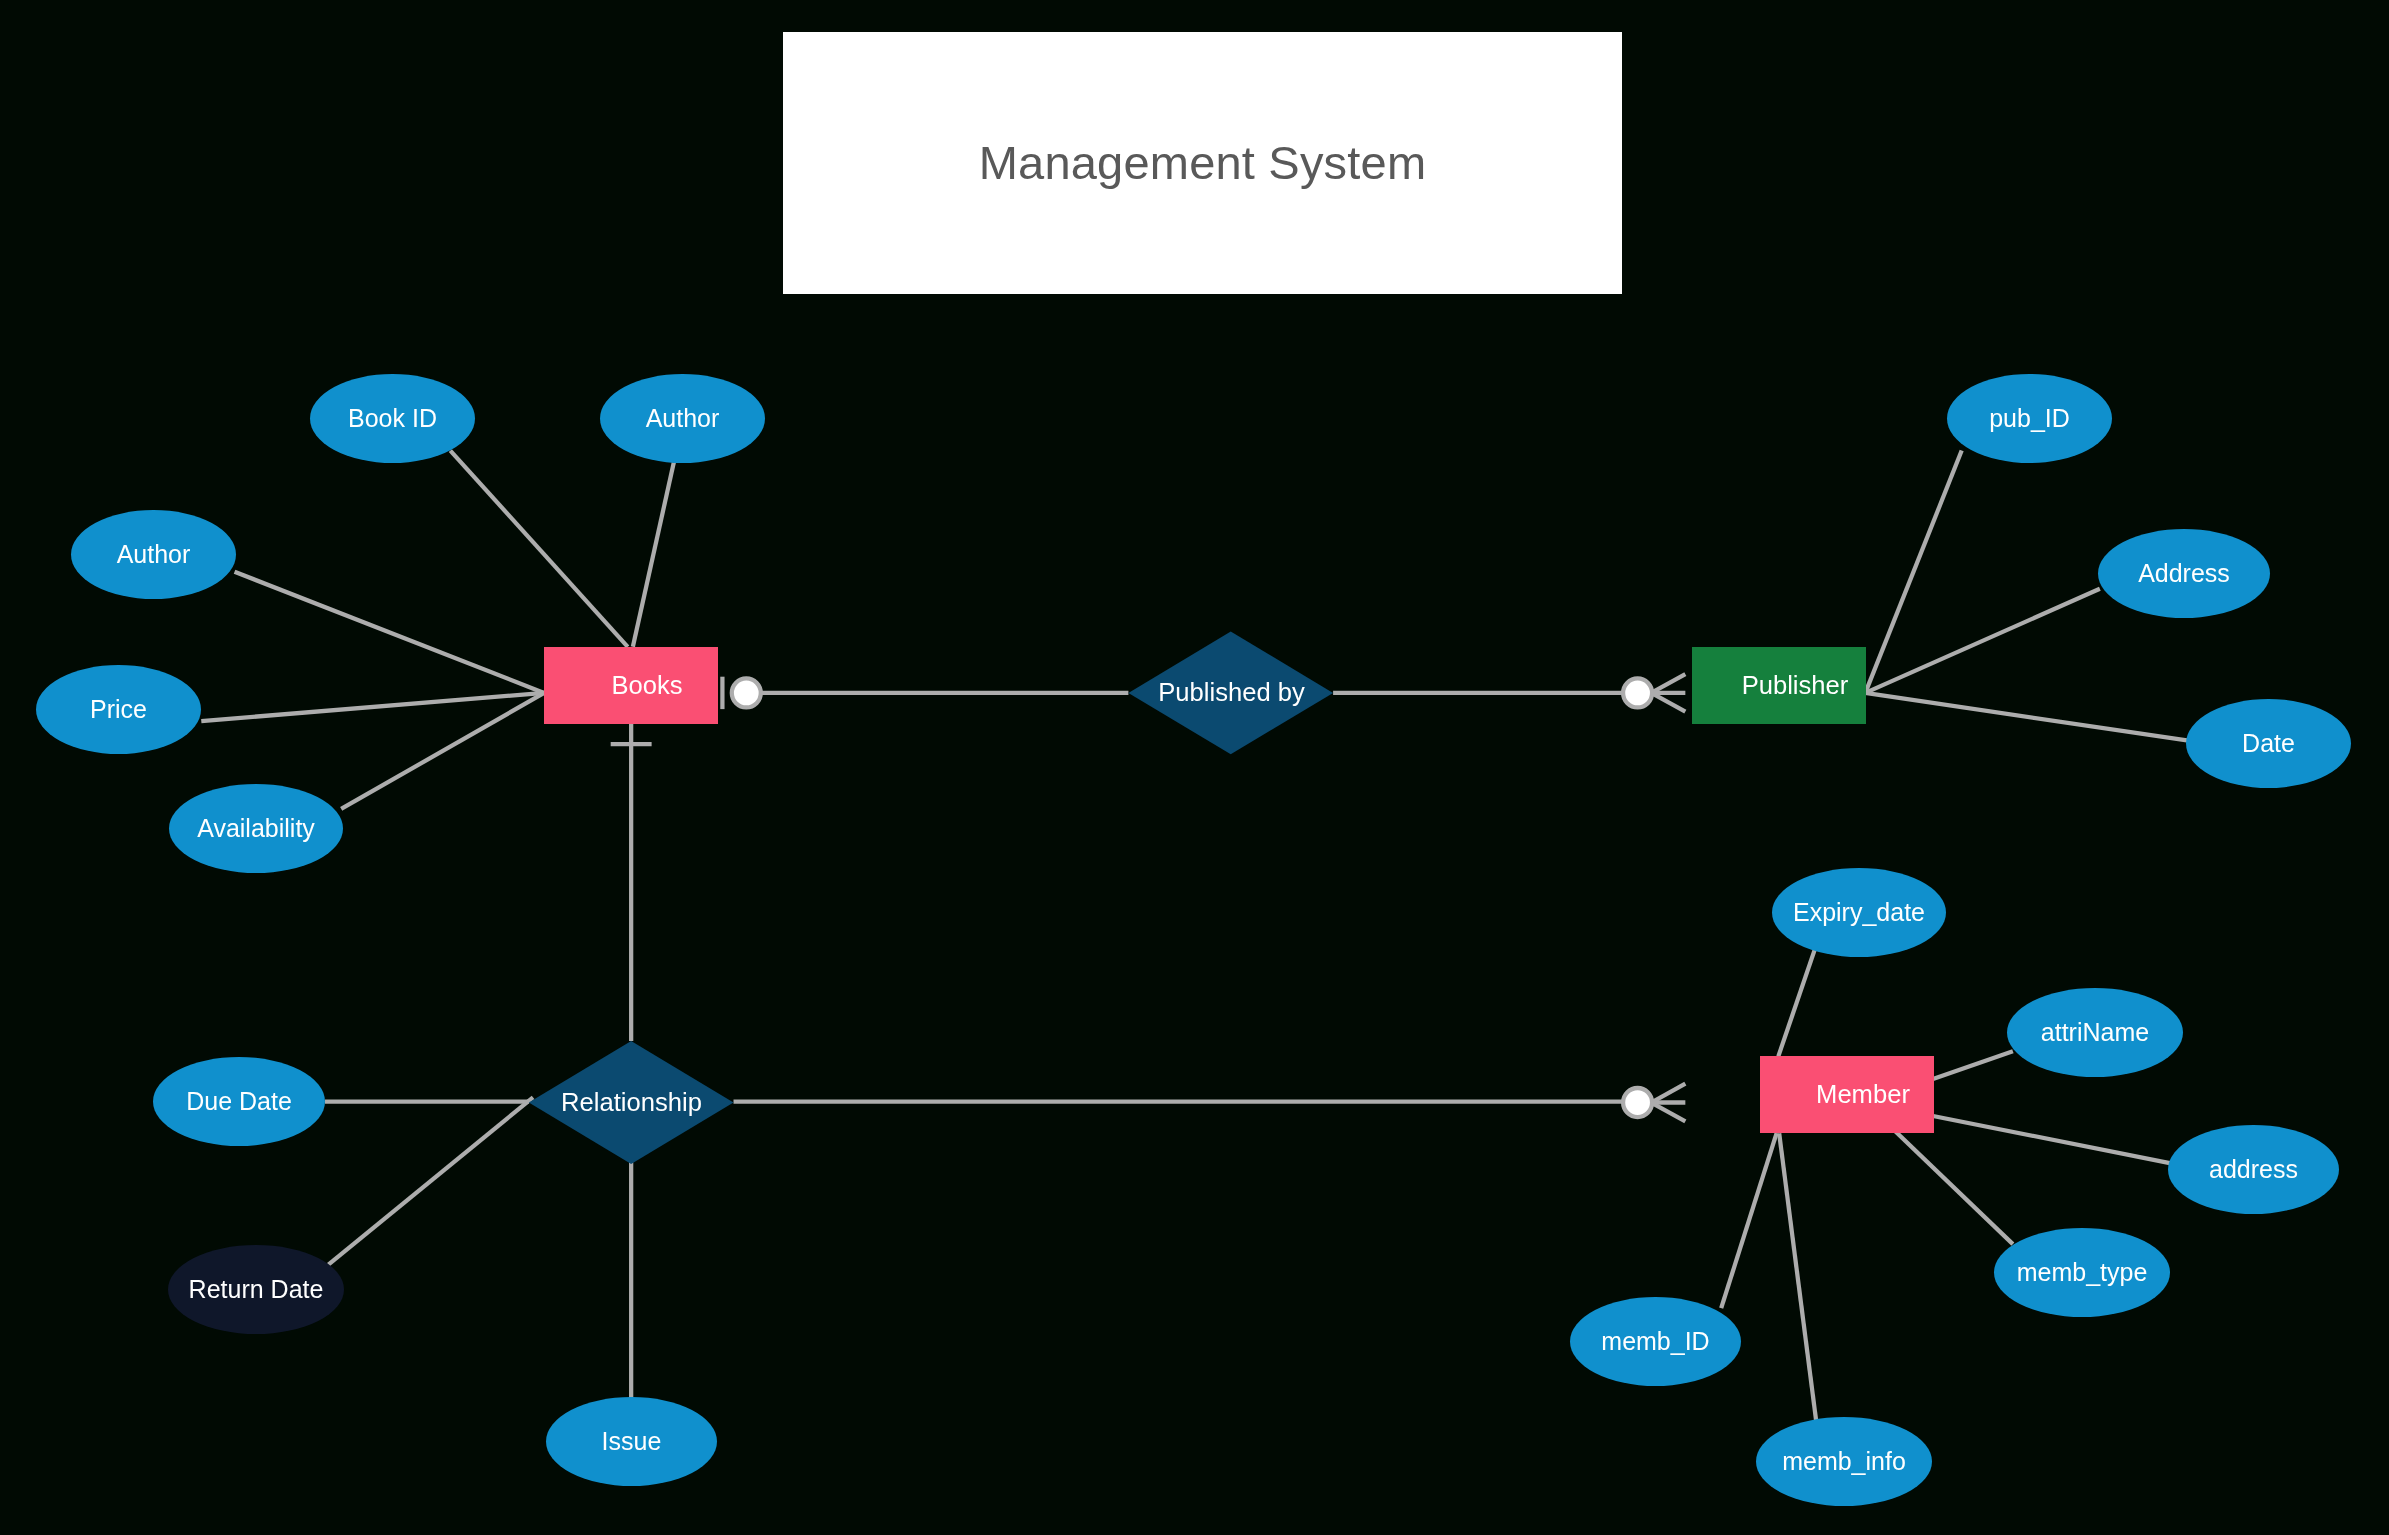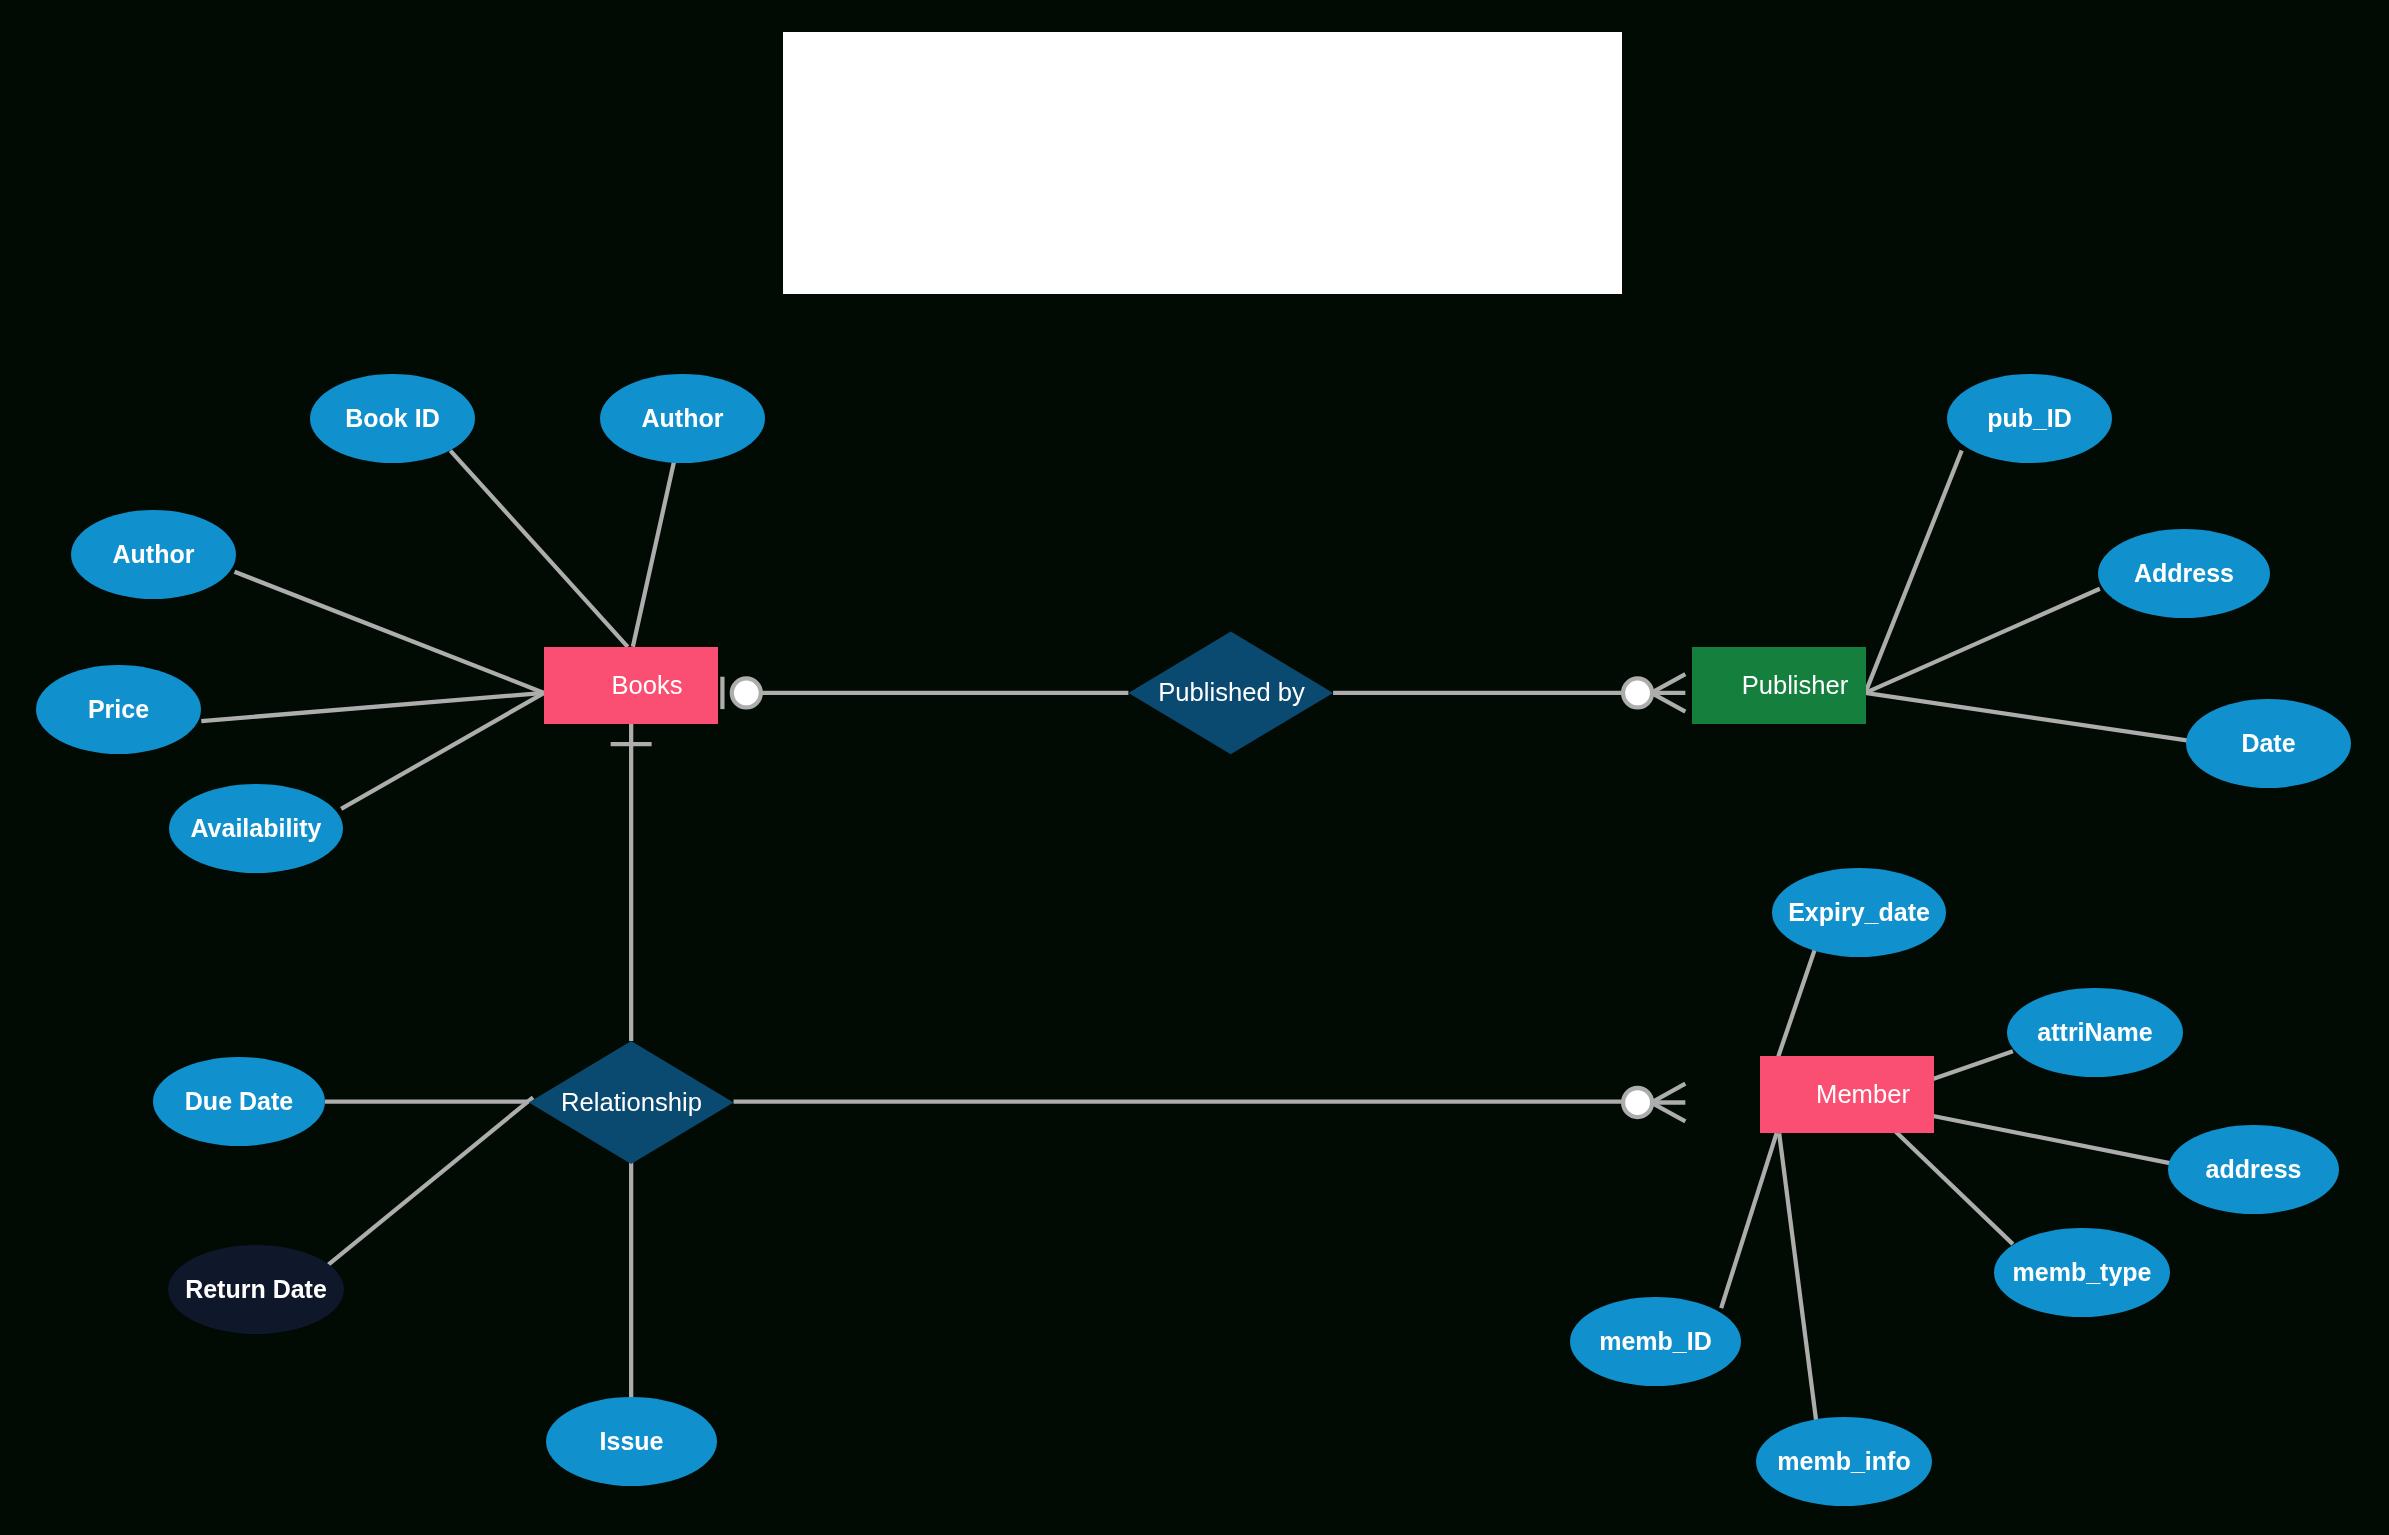--- a/index.html
+++ b/index.html
@@ -53,21 +53,21 @@
   .entity {
     background: #FA4F73;
     font-size: 25.6px;
     font-weight: 400;
     padding-left: 32px;
   }
   .attribute {
     background: #1090CD;
     border-radius: 50%;
     font-size: 25px;
-    font-weight: 700;
+    font-weight: 400;
     padding: 0 5.1px;
   }
   .relationship-label {
     position: absolute;
     display: flex;
     align-items: center;
     justify-content: center;
     color: #FFFFFF;
     font-size: 25.6px;
     pointer-events: none;
@@ -119,20 +119,21 @@
         <line x1="1936" y1="1292" x2="1976" y2="1270" stroke="#ADADAD" stroke-width="5"></line>
         <line x1="1936" y1="1292" x2="1976" y2="1292" stroke="#ADADAD" stroke-width="5"></line>
         <line x1="1936" y1="1292" x2="1976" y2="1314" stroke="#ADADAD" stroke-width="5"></line>
       </g>
       <polygon points="1443,740 1563,812 1443,884 1323,812" fill="#0B4A70"></polygon>
       <polygon points="740,1220 860,1292 740,1364 620,1292" fill="#0B4A70"></polygon>
     </svg>
 
   <div class="title-box" id="title-box" style="left: 783px; top: 32px; width: 839px; height: 262px; background: rgb(255, 255, 255);">
     <div class="title-text" style="color: rgb(89, 89, 89);">
+      <div>Management System</div>
     </div>
   </div>
 
   <div id="nodes">
       <div class="relationship-label" style="left: 1129px; top: 631px; width: 205px; height: 123px;">Published by</div>
       <div class="relationship-label" style="left: 529px; top: 1041px; width: 205px; height: 123px;">Relationship</div>
       <div class="node attribute" style="left: 310px; top: 374px; width: 165px; height: 89px; background: rgb(16, 144, 205);">
         <span>Book ID</span>
       </div>
       <div class="node attribute" style="left: 600px; top: 374px; width: 165px; height: 89px; background: rgb(16, 144, 205);">

